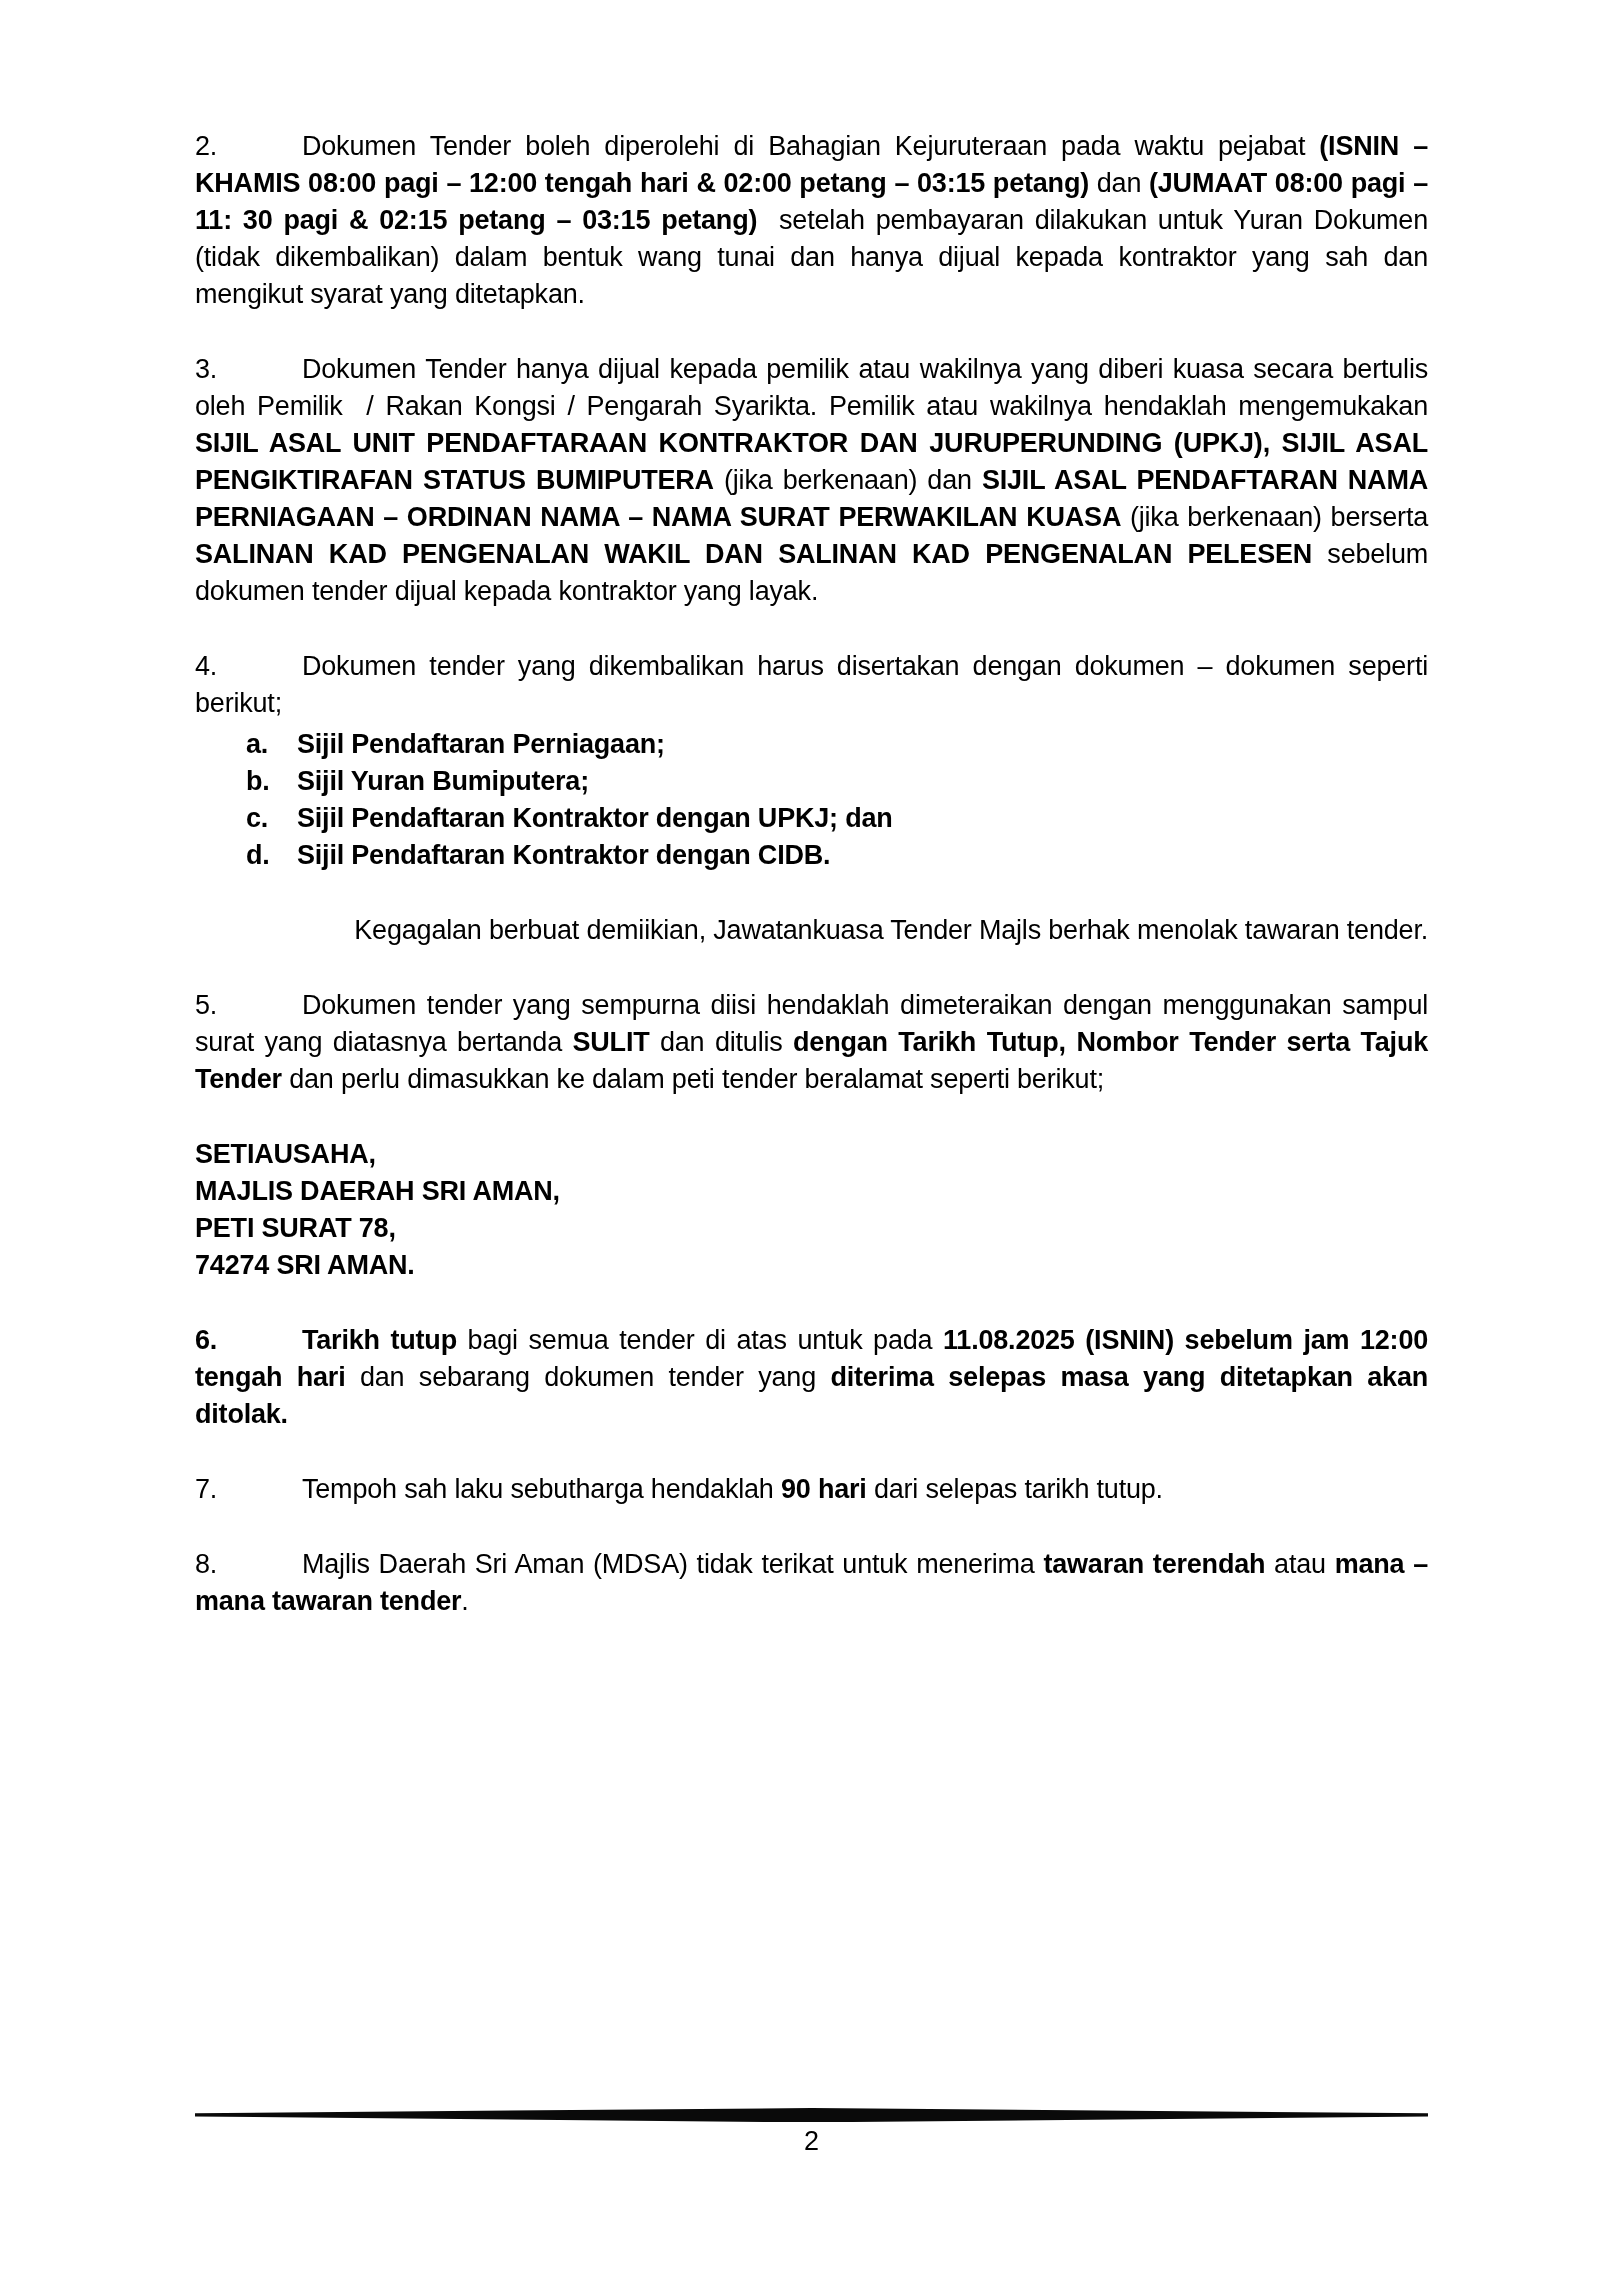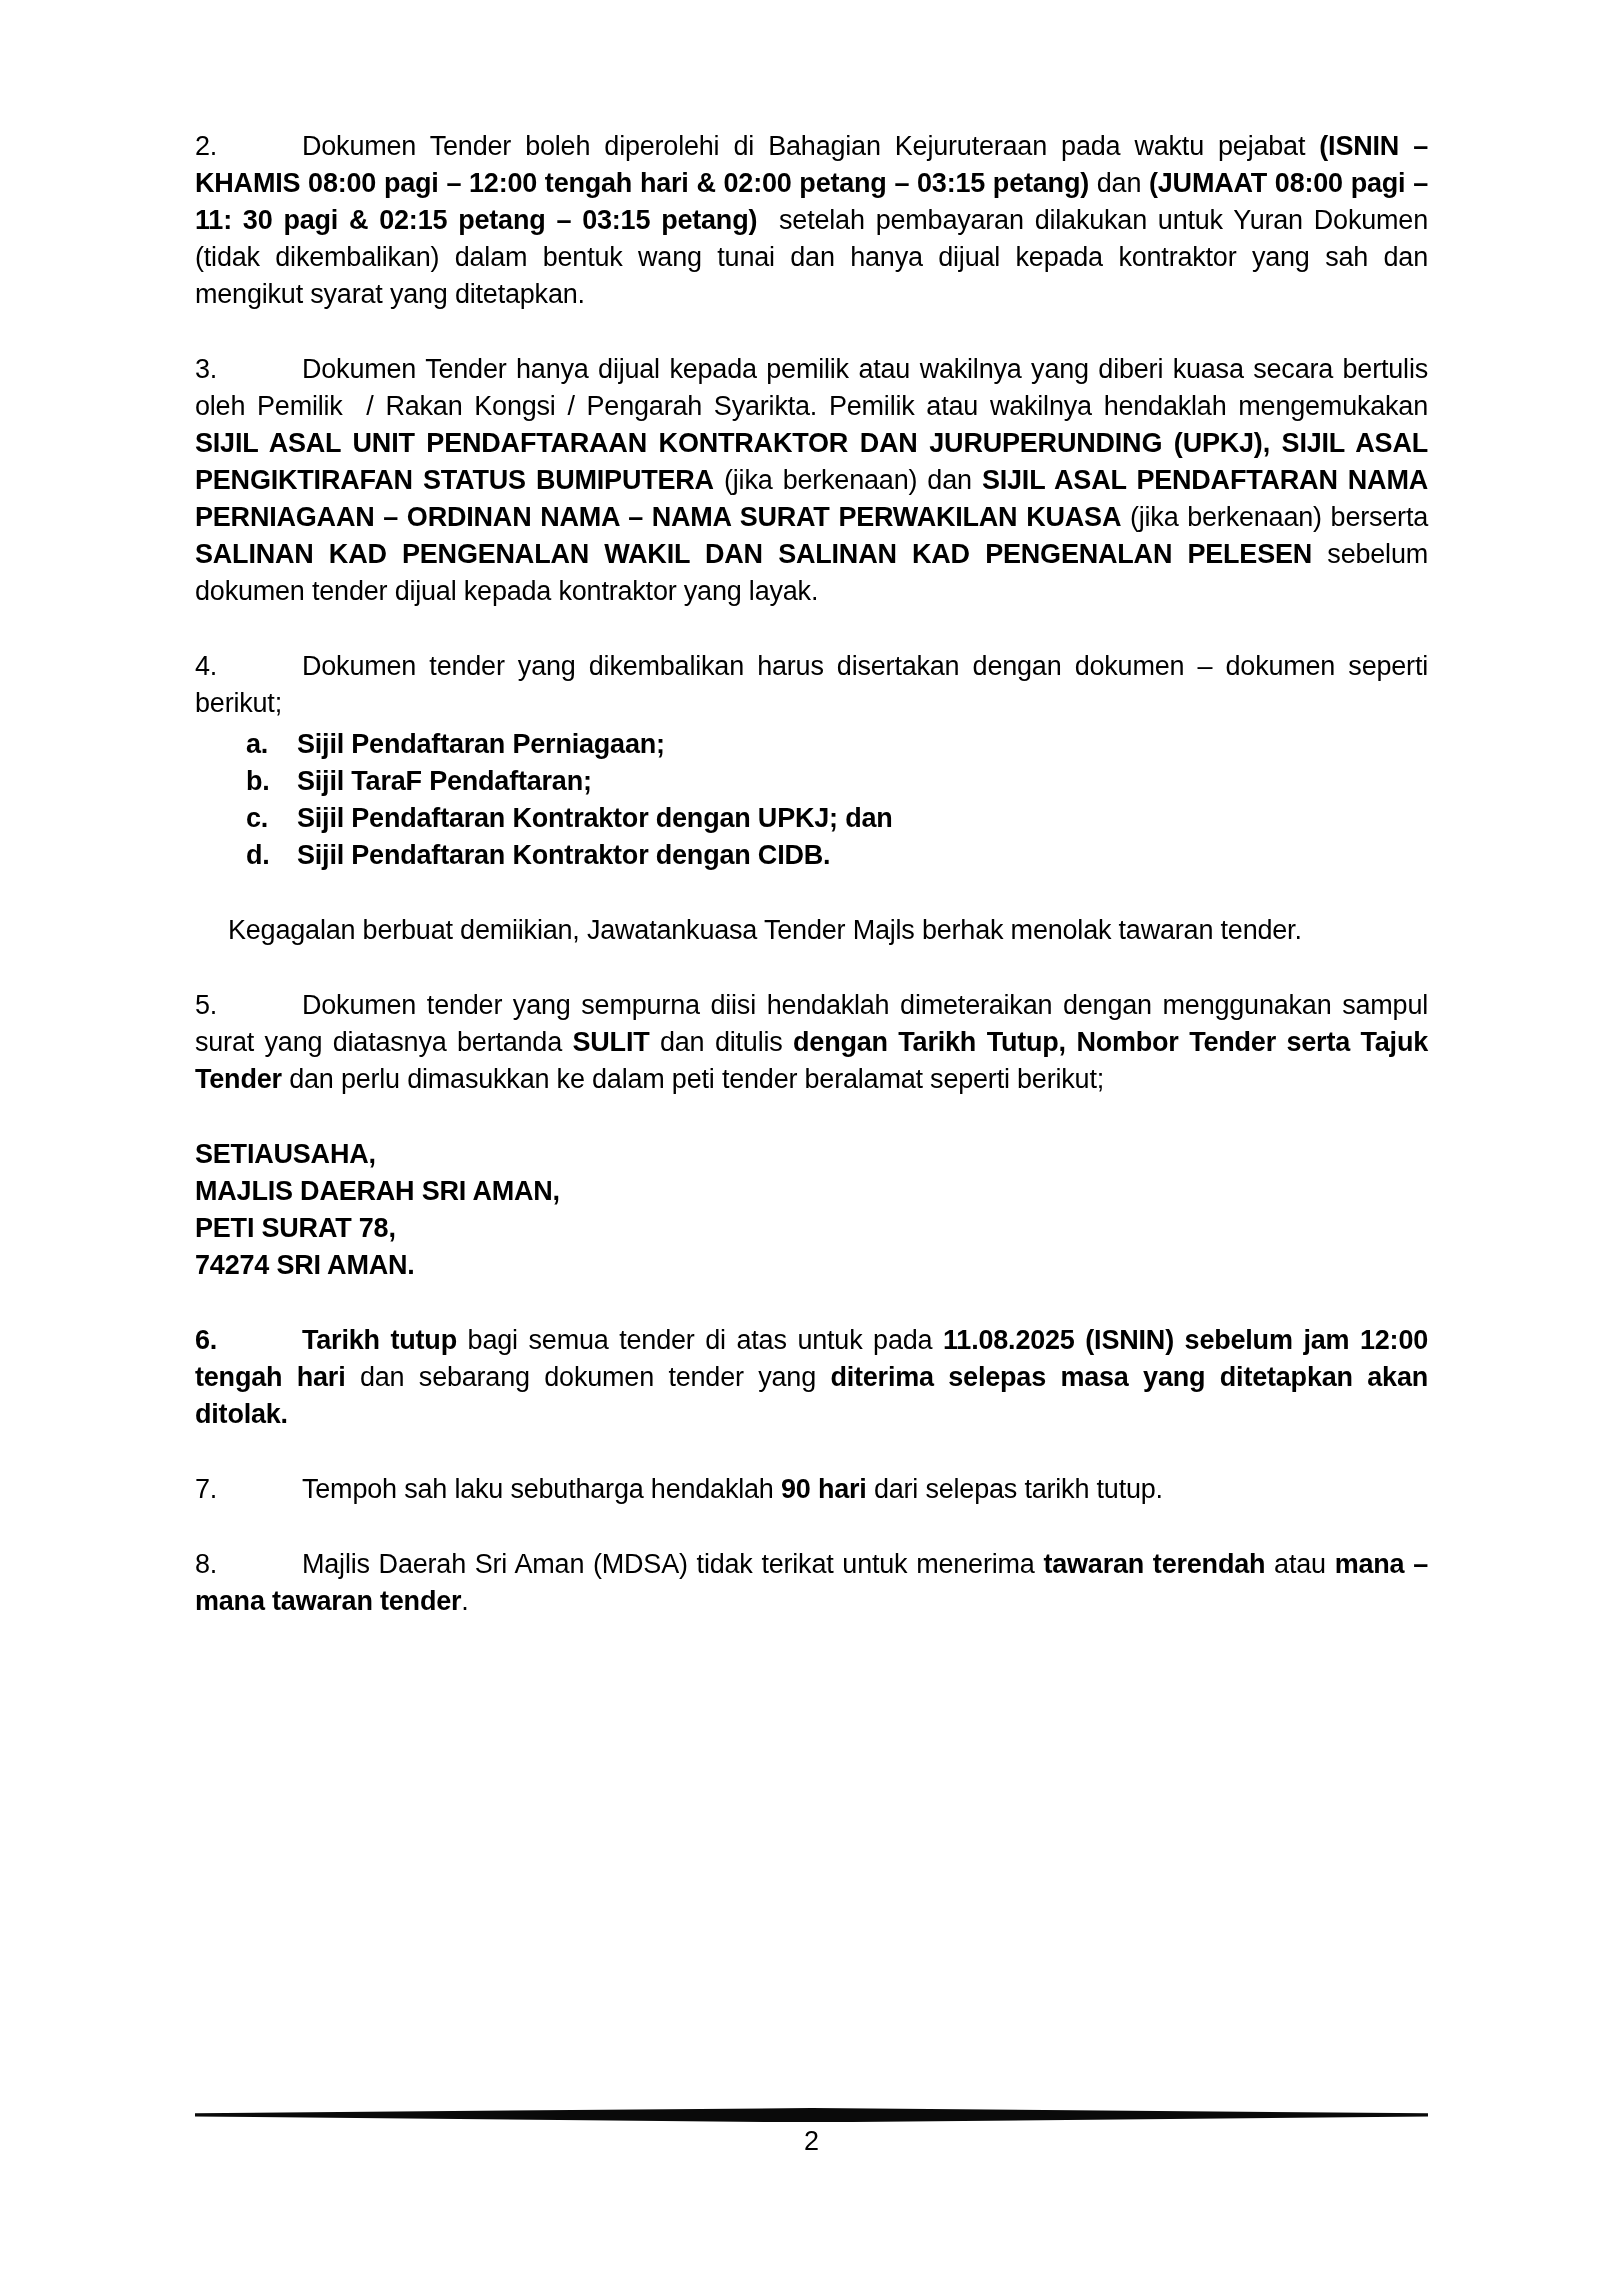--- a/index.html
+++ b/index.html
@@ -36,21 +36,21 @@
   .b { font-weight: bold; }
   .req-list {
     margin: 0 0 38px 0;
     font-weight: bold;
   }
   .req-item { display: flex; padding-left: 51px; }
   .req-marker { width: 51px; flex: 0 0 51px; }
   .note-para {
     text-indent: 33px;
     margin: 0 0 38px 0;
-    text-align: left;
+    text-align: right;
   }
   .address {
     text-align: left;
     font-weight: bold;
     margin: 0 0 38px 0;
   }
   .single { text-align: left; }
   .footer-rule {
     position: absolute;
     left: 195px; top: 2108px;
@@ -77,21 +77,21 @@
 
     <p class="para no-gap"><span class="num">4.</span><span><span>Dokumen tender yang dikembalikan harus disertakan dengan dokumen – dokumen seperti berikut;</span></span></p>
 
     <div class="req-list">
       <div class="req-item">
           <span class="req-marker">a.</span>
           <span>Sijil Pendaftaran Perniagaan;</span>
         </div>
       <div class="req-item">
           <span class="req-marker">b.</span>
-          <span>Sijil TaraF Pendaftaran;</span>
+          <span>Sijil Yuran Bumiputera;</span>
         </div>
       <div class="req-item">
           <span class="req-marker">c.</span>
           <span>Sijil Pendaftaran Kontraktor dengan UPKJ; dan</span>
         </div>
       <div class="req-item">
           <span class="req-marker">d.</span>
           <span>Sijil Pendaftaran Kontraktor dengan CIDB.</span>
         </div>
     </div>

